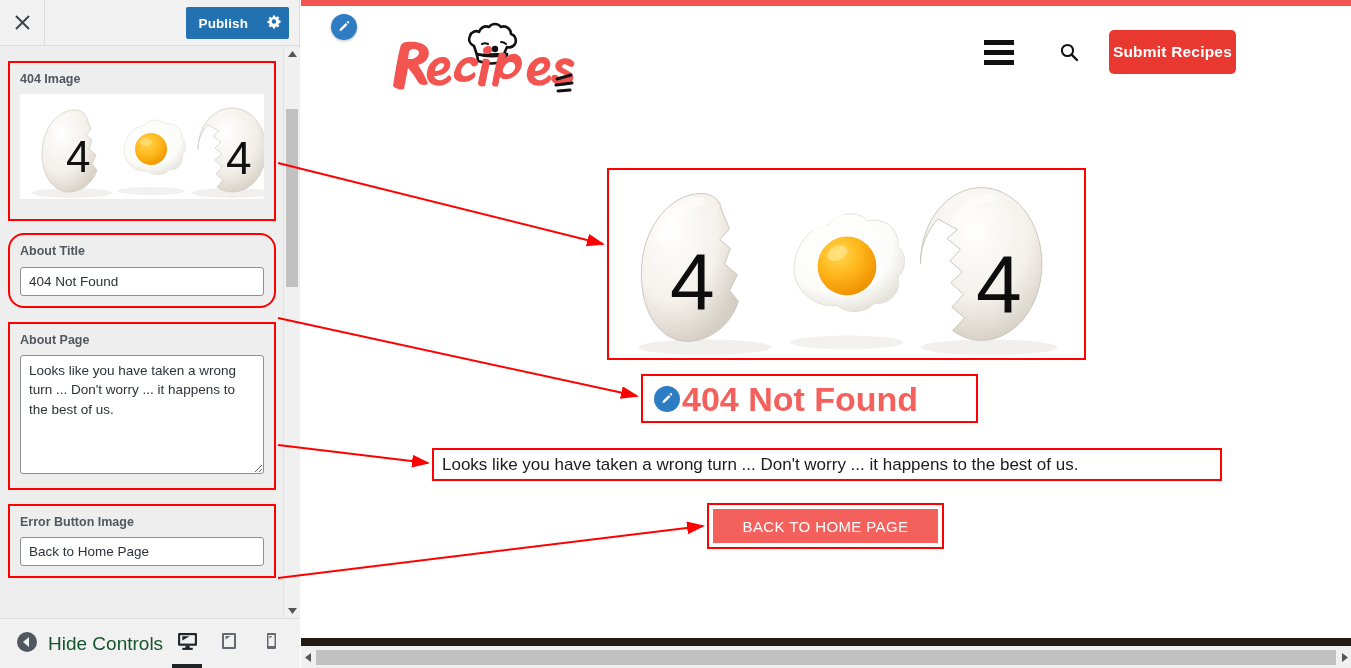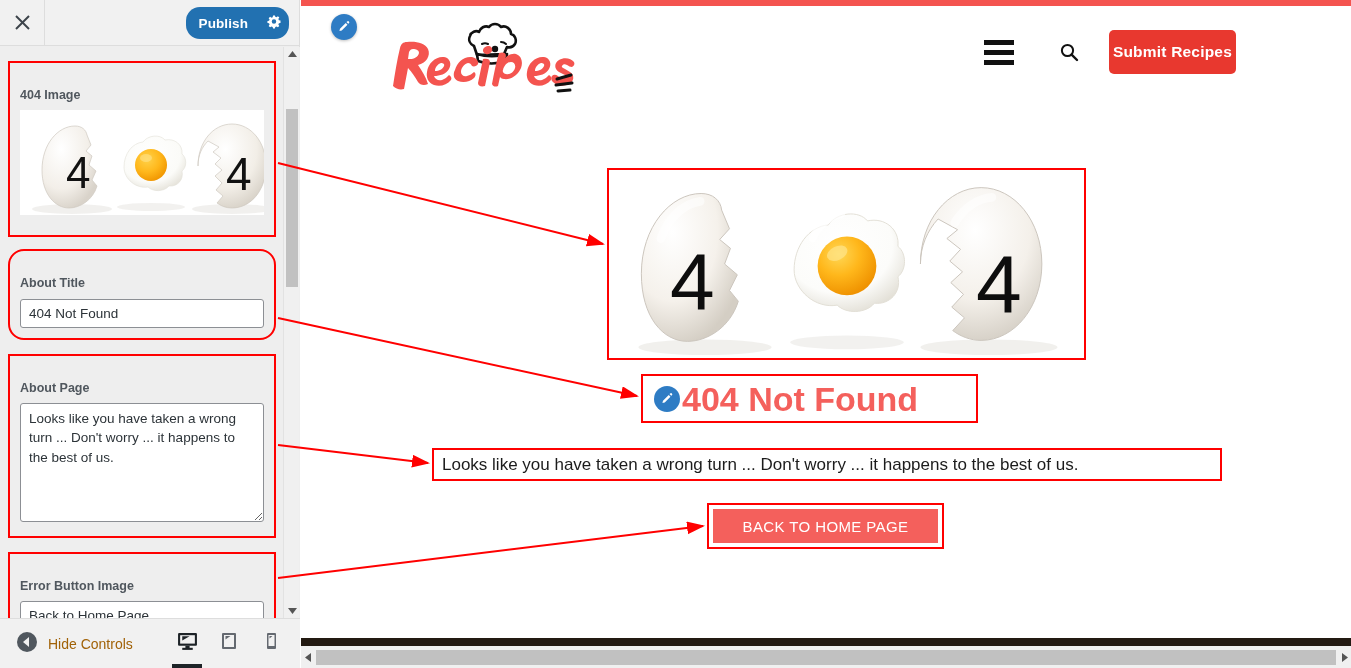--- a/index.html
+++ b/index.html
@@ -31,21 +31,21 @@
     display: flex; align-items: center; justify-content: center;
     border-right: 1px solid #ddd;
     cursor: pointer;
     background: #f1f1f1;
   }
   #close-btn svg { display: block; }
   #publish-wrap {
     position: absolute; right: 10px; top: 7px;
     display: flex; align-items: stretch;
     background: #2271b1;
-    border-radius: 14px;
+    border-radius: 2px;
     height: 32px;
     overflow: hidden;
   }
   #publish-btn {
     color: #fff; font-size: 13.5px; font-weight: bold;
     padding: 0 11px 0 13px;
     display: flex; align-items: center;
     cursor: pointer;
     letter-spacing: .1px;
   }
@@ -63,21 +63,21 @@
     overflow: hidden;
     background: #eee;
   }
   #panes {
     position: absolute; left: 0; top: 0; width: 284px;
   }
 
   .ctrl {
     position: relative;
     margin: 0 8px 12px 8px;
-    padding: 24px 10px 10px 10px;
+    padding: 8px 10px 10px 10px;
   }
   .ctrl.boxed { border: 2px solid #ff0000; }
   .ctrl-label {
     font-size: 12.5px;
     font-weight: bold;
     color: #50575e;
     margin-bottom: 7px;
     display: block;
     line-height: 1.3;
   }
@@ -154,21 +154,21 @@
     width: 300px; height: 50px;
     background: #f1f1f1;
     border-top: 1px solid #ddd;
     display: flex; align-items: center;
   }
   #hide-controls {
     display: flex; align-items: center; gap: 11px;
     padding-left: 17px;
     cursor: pointer;
   }
-  #hide-controls-label { font-size: 14px; color: #a16207; }
+  #hide-controls-label { font-size: 19px; color: #14532d; }
   #devices {
     position: absolute; right: 8px; bottom: 0;
     display: flex; height: 50px; align-items: center;
   }
   .dev {
     width: 42px; height: 49px;
     display: flex; align-items: center; justify-content: center;
     cursor: pointer;
     position: relative;
   }

